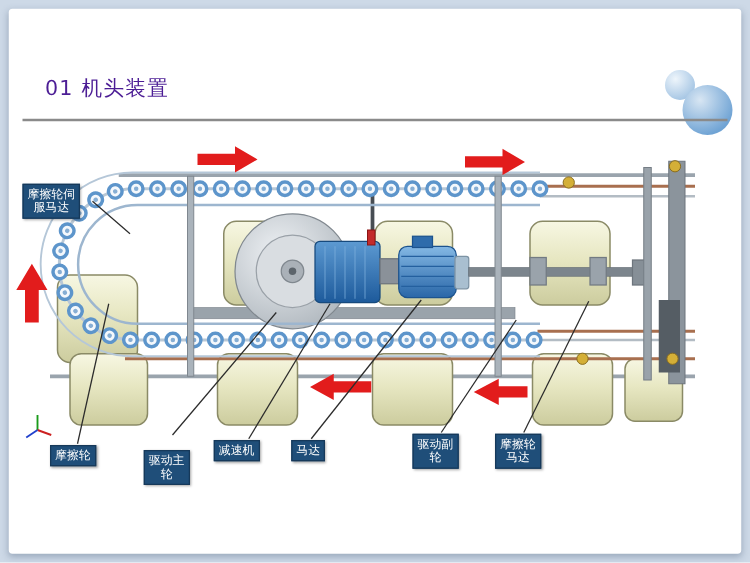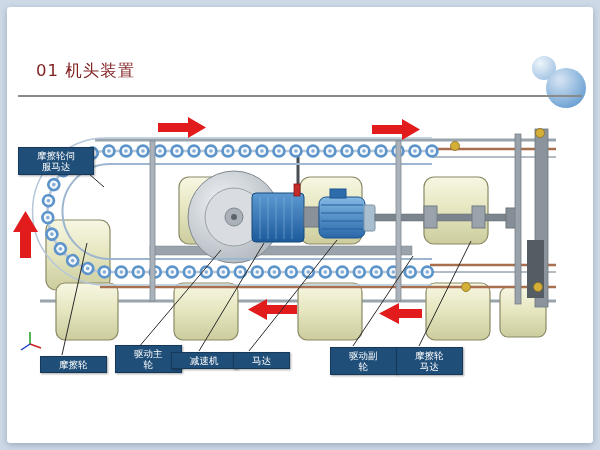--- a/index.html
+++ b/index.html
@@ -1,29 +1,29 @@
 <!DOCTYPE html>
 <html><head>
 <meta charset="utf-8">
 <style>
   *{margin:0;padding:0;box-sizing:border-box}
   html,body{width:600px;height:450px}
   body{position:relative;overflow:hidden;background:#cdd9e7;font-family:"DejaVu Sans",sans-serif}
   .slide{position:absolute;left:7px;top:7px;right:7px;bottom:7px;background:#fff;border-radius:3px;
          box-shadow:0 2px 6px rgba(60,80,110,.35)}
-  .title{position:absolute;left:36px;top:60px;font-size:16.5px;color:#7f1d1d;letter-spacing:1px}
+  .title{position:absolute;left:36px;top:60px;font-size:16.5px;color:#4c1d95;letter-spacing:1px}
   .rule{position:absolute;left:18px;right:18px;top:95px;height:1.5px;background:#8a8a8a}
   .deco-c{position:absolute;border-radius:50%}
   .deco-c1{left:546px;top:68px;width:40px;height:40px;
            background:radial-gradient(circle at 35% 30%,#d8e6f3,#6fa3d4 75%)}
   .deco-c2{left:532px;top:56px;width:24px;height:24px;
            background:radial-gradient(circle at 35% 30%,#eef5fb,#a6c6e4 75%)}
   .diagram{position:absolute;left:0;top:0}
   .lbl{position:absolute;background:#1f4e79;border:1px solid #16395a;color:#fff;font-size:9.5px;
-       line-height:11px;padding:2px 18px;text-align:center;white-space:nowrap;
+       line-height:11px;padding:2px 3px;text-align:center;white-space:nowrap;
        box-shadow:1px 1px 2px rgba(0,0,0,.35)}
   .lbl span{display:block}
 </style>
 </head>
 <body>
 
 <div class="slide"></div>
 
 <svg class="diagram" width="600" height="450" viewBox="0 0 600 450">
   <defs>
@@ -160,21 +160,21 @@
 <div class="title">01 机头装置</div>
 <div class="rule"></div>
 
 <div class="lbl" style="left:18px;top:147px">
   <span>摩擦轮伺</span>
   <span>服马达</span>
 </div>
 <div class="lbl" style="left:40px;top:356px">
   <span>摩擦轮</span>
 </div>
-<div class="lbl" style="left:115px;top:345px">
+<div class="lbl" style="left:115px;top:360px">
   <span>驱动主</span>
   <span>轮</span>
 </div>
 <div class="lbl" style="left:171px;top:352px">
   <span>减速机</span>
 </div>
 <div class="lbl" style="left:233px;top:352px">
   <span>马达</span>
 </div>
 <div class="lbl" style="left:330px;top:347px">

